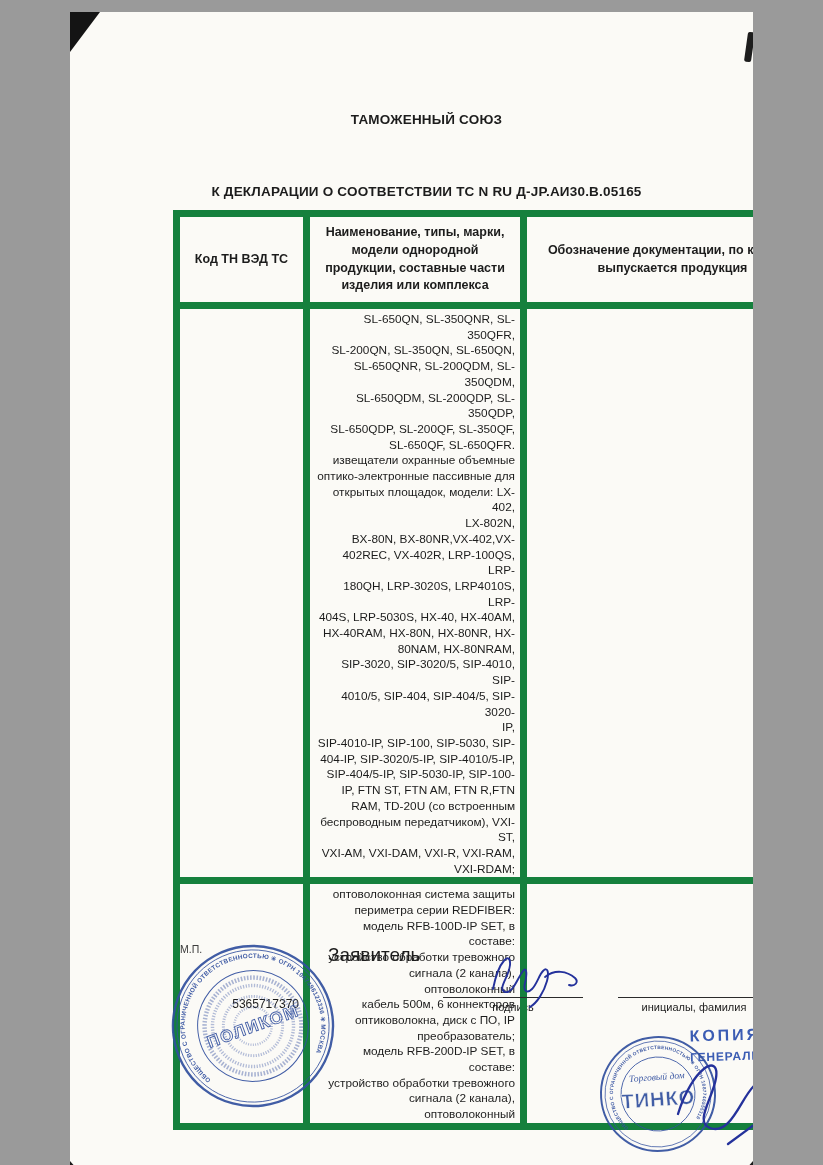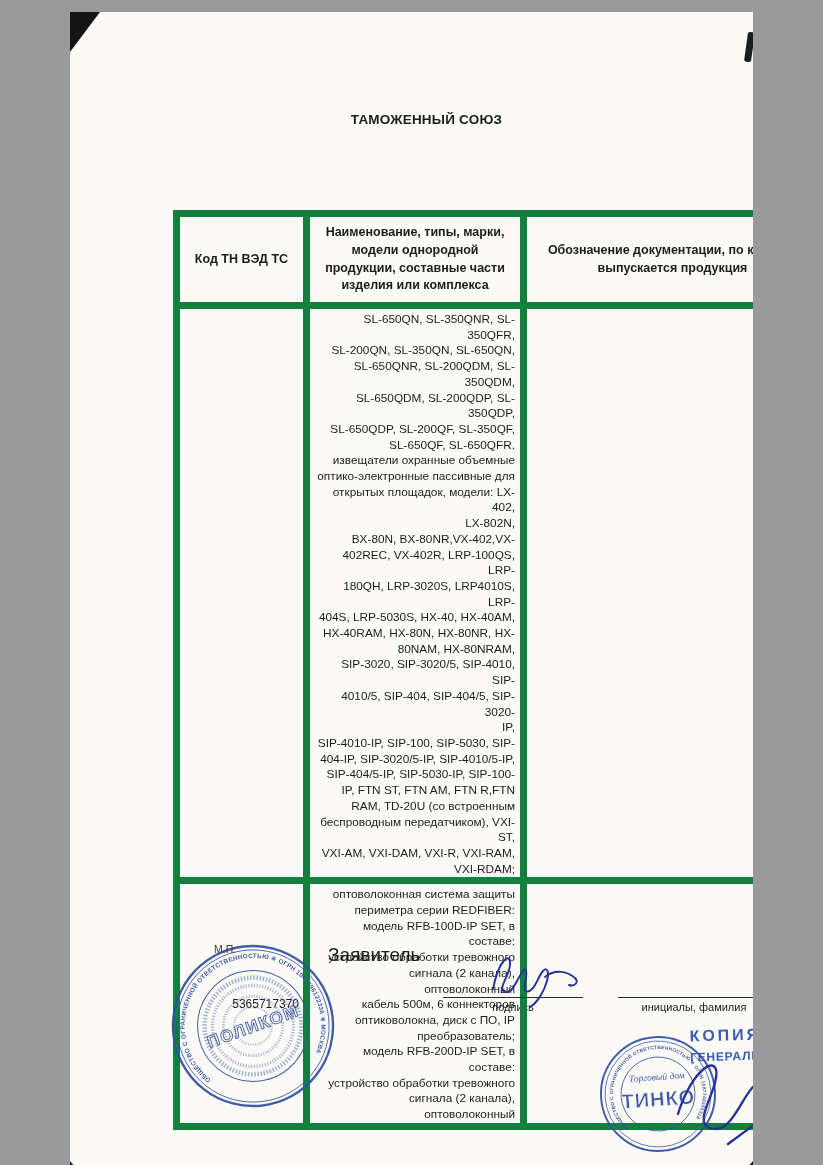--- a/index.html
+++ b/index.html
@@ -45,21 +45,21 @@
     font-size:19px; }
   .sig-line { position:absolute; border-top:1.2px solid #2a2a2a; z-index:1; }
   .line-signature { left:373px; top:985px; width:140px; }
   .line-name { left:548px; top:985px; width:152px; }
   .caption { position:absolute; font-size:11px; text-align:center; }
   .cap-signature { left:373px; top:989px; width:140px; }
   .cap-name { left:536px; top:989px; width:176px; }
   .signer-name { position:absolute; left:536px; top:931px; width:176px;
     text-align:center; font-size:13px; line-height:1.3; }
   .mp-label { position:absolute; left:110px; top:931px; font-size:10.5px;
-    color:#3c3c3c; z-index:3;padding-left:34px; }
+    color:#3c3c3c; z-index:3; }
 
   
   .company-seal { position:absolute; left:99px; top:930px; width:168px;
     height:168px; z-index:2; transform:rotate(-7deg); opacity:.92; }
   .tinko-seal { position:absolute; left:527px; top:1021px; width:122px;
     height:122px; z-index:2; transform:rotate(-4deg); opacity:.92; }
 
   .copy-stamp { position:absolute; left:620px; top:1013px; width:185px;
     z-index:2; color:#2b4fae; transform:rotate(-1.5deg); opacity:.92; }
   .copy-stamp .l1 { font-size:16px; font-weight:bold; letter-spacing:3px;
@@ -81,20 +81,21 @@
 <body>
 
 <div class="page">
 
   <div class="corner corner-tl"></div>
   <div class="corner corner-tr"></div>
   <div class="corner corner-bl"></div>
   <div class="corner corner-br"></div>
 
   <div class="title t1">ТАМОЖЕННЫЙ СОЮЗ</div>
+  <div class="title t3">К ДЕКЛАРАЦИИ О СООТВЕТСТВИИ ТС N RU Д-JP.АИ30.В.05165</div>
 
   <table class="doc-table">
     <colgroup>
       <col style="width:130px">
         <col style="width:217px">
         <col style="width:298px">
     </colgroup>
     <thead>
       <tr>
         <th>

